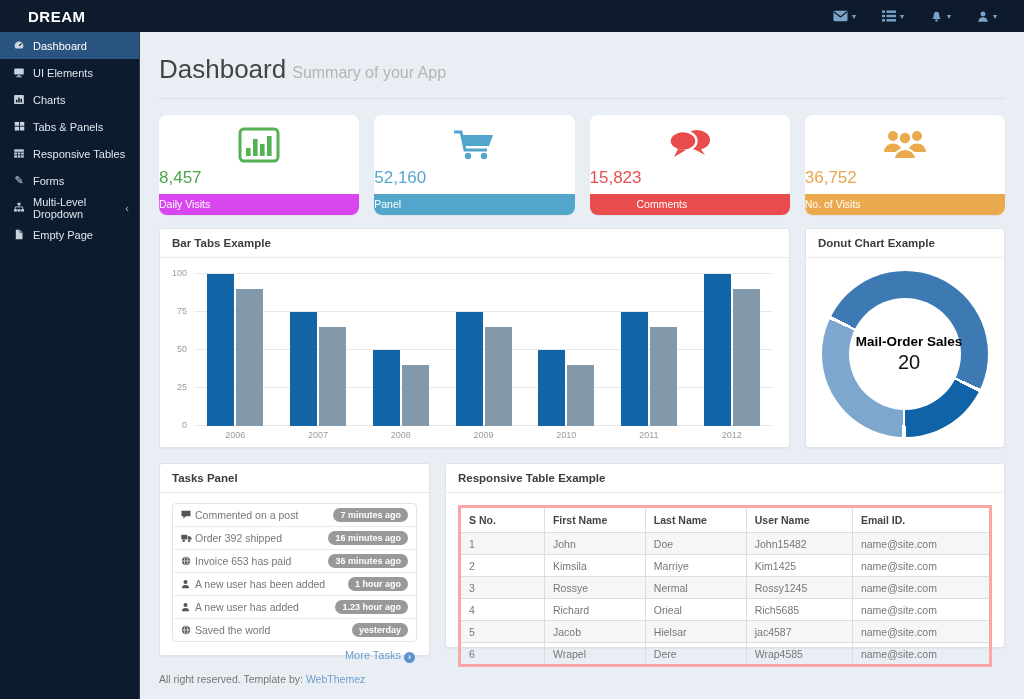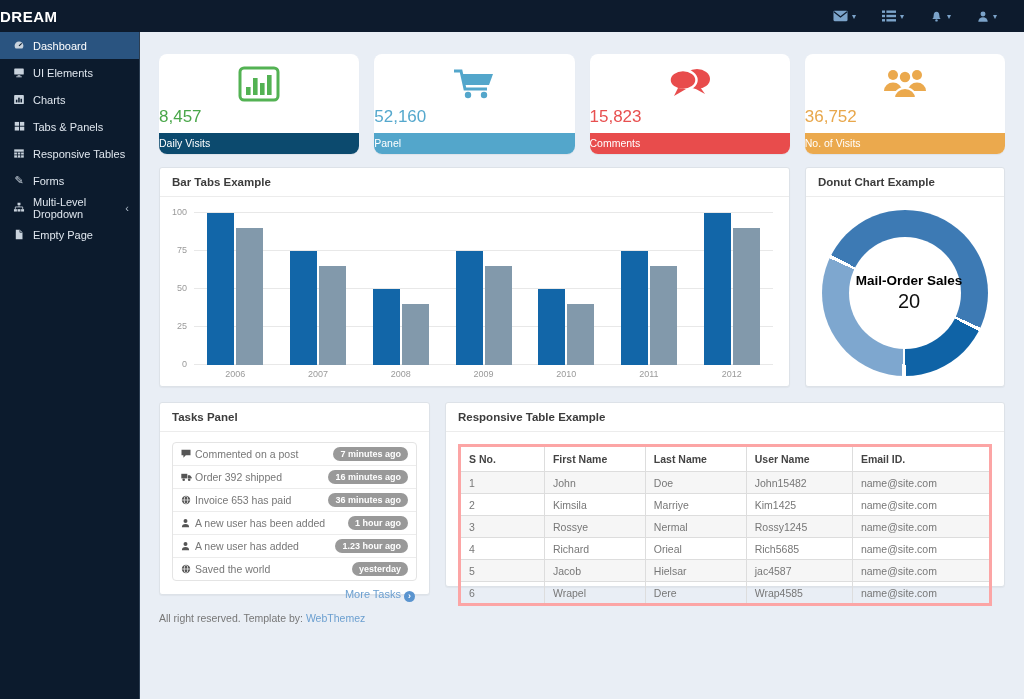--- a/index.html
+++ b/index.html
@@ -2,21 +2,21 @@
 <html><head>
 <meta charset="utf-8">
 <style>
   * { margin:0; padding:0; box-sizing:border-box; }
   html,body { width:1024px; height:699px; overflow:hidden; background:#e9eef5;
     font-family:"Liberation Sans", sans-serif; }
 
   
   .navbar { position:absolute; top:0; left:0; width:1024px; height:32px; background:#0d1b2d;
     display:flex; align-items:center; justify-content:space-between; z-index:5; }
-  .brand { color:#fff; font-size:15px; font-weight:bold; letter-spacing:.5px; }
+  .brand { color:#fff; font-size:15px; font-weight:bold; letter-spacing:.5px; padding-left:28px; }
   .nav-icons { display:flex; align-items:center; padding-right:14px; }
   .nav-icon-btn { display:inline-flex; align-items:center; gap:4px; padding:0 13px; color:#7ba3c9; cursor:pointer; }
   .nav-icon-btn svg { display:block; }
   .caret { font-size:8px; color:#7ba3c9; }
 
   
   .sidebar { position:absolute; top:32px; left:0; bottom:0; width:140px; background:#0c1b2d;
     border-right:1px solid #2c3e52; }
   .side-item { display:flex; align-items:center; gap:8px; height:27px; padding:0 13px;
     color:#dfe6ee; font-size:11px; cursor:pointer; position:relative; }
@@ -30,23 +30,23 @@
   .page-title { font-size:26px; color:#444; font-weight:normal; display:inline; }
   .page-sub { font-size:16px; color:#b4b4b4; margin-left:6px; }
 
   
   .cards { display:flex; gap:15px; margin-bottom:13px; }
   .card { flex:1; background:#fff; border-radius:8px; overflow:hidden; 
     box-shadow:0 1px 1px rgba(0,0,0,.05); }
   .card .icon-wrap { padding-top:9px; height:50px; display:flex; justify-content:center; align-items:center; }
   .card .num { font-size:17px; padding:3px 0 6px 0; }
   .card .foot { color:#fff; font-size:10.5px; padding:4px 0 5px 0; }
-  .c-green .num{color:#4aa74a;} .c-green .foot{background:#0c4a6e;}
+  .c-green .num{color:#4aa74a;} .c-green .foot{background:#d946ef;}
   .c-blue  .num{color:#55a8cd;} .c-blue  .foot{background:#53a6cb;}
-  .c-red   .num{color:#e85050;} .c-red   .foot{background:#e84c4c;}
+  .c-red   .num{color:#e85050;} .c-red   .foot{background:#e84c4c;padding-left:47px;}
   .c-orange .num{color:#e8a74b;} .c-orange .foot{background:#eba94d;}
 
   
   .panel { background:#fff; border:1px solid #dde2e8; border-radius:3px;
     box-shadow:0 1px 1px rgba(0,0,0,.04); }
   .panel-hd { font-size:11.5px; font-weight:bold; color:#3c3c3c; padding:8px 12px;
     border-bottom:1px solid #ececec; }
 
   .charts-row { display:flex; gap:15px; margin-bottom:15px; align-items:flex-start; }
   .bar-panel { flex:1; height:220px; }
@@ -227,20 +227,23 @@
           <path d="M1.5 0.8 H6 L8.8 3.6 V11.2 H1.5 Z" fill="#c9d3dd"></path>
           <path d="M6 0.8 V3.6 H8.8" fill="none" stroke="#0c1b2d" stroke-width="0.8"></path>
         </svg>
       </span>
     <span>Empty Page</span>
   </div>
 </div>
 
 <div class="main">
 
+  <div class="page-header">
+    <h1 class="page-title">Dashboard</h1><span class="page-sub">Summary of your App</span>
+  </div>
 
   <div class="cards">
     <div class="card c-green">
       <div class="icon-wrap">
         <svg width="42" height="36" viewBox="0 0 42 36">
             <rect x="2" y="2" width="38" height="32" rx="4" fill="none" stroke="#53b253" stroke-width="3"></rect>
             <rect x="8" y="21" width="4.6" height="8" fill="#53b253"></rect>
             <rect x="15" y="12" width="4.6" height="17" fill="#53b253"></rect>
             <rect x="22" y="17" width="4.6" height="12" fill="#53b253"></rect>
             <rect x="29" y="9" width="4.6" height="20" fill="#53b253"></rect>

